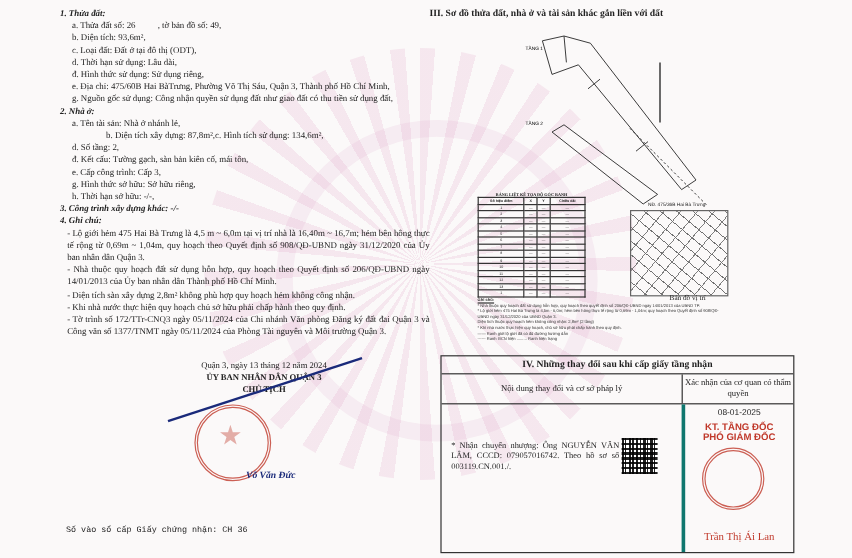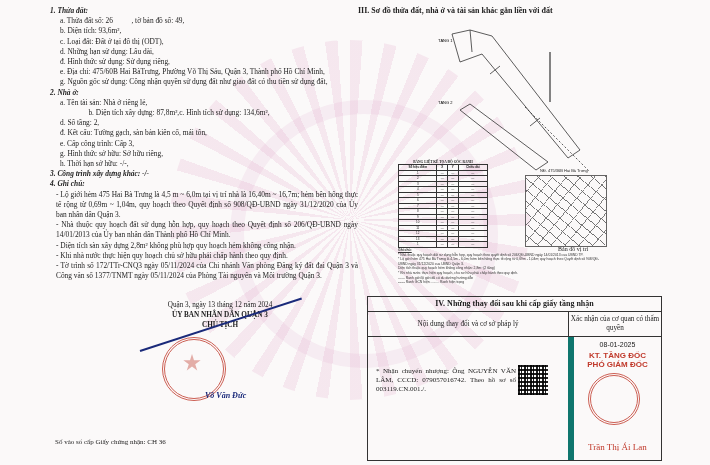--- a/index.html
+++ b/index.html
@@ -14,38 +14,38 @@
   .sub{font-weight:bold;font-style:italic;margin-left:10px;}
   .item{margin-left:20px;}
   .note{margin-left:16px;text-align:justify;}
   .row2{display:flex;justify-content:center;margin-left:20px;padding-right:60px;}
   .sign{position:absolute;left:120px;top:300px;width:200px;text-align:center;font-size:7.2px;line-height:10px;}
   .sign .org{font-weight:bold;}
   .seal{position:absolute;left:162px;top:337px;width:58px;height:58px;border-radius:50%;border:3px double #c0392b;opacity:.8;}
   .seal:after{content:"";position:absolute;left:18px;top:14px;width:18px;height:18px;background:#c0392b;opacity:.5;clip-path:polygon(50% 0,61% 35%,98% 35%,68% 57%,79% 91%,50% 70%,21% 91%,32% 57%,2% 35%,39% 35%);}
   .sig{position:absolute;left:140px;top:350px;width:170px;height:2px;background:#1a2a7a;transform:rotate(-18deg);transform-origin:left;}
   .signame{position:absolute;left:205px;top:391px;font-size:8px;font-style:italic;color:#1a2a7a;font-weight:bold;}
-  .regno{position:absolute;left:55px;top:438px;font-size:7px;}
+  .regno{position:absolute;left:55px;top:438px;font-size:7px;font-family:Liberation Mono, monospace;}
   .diagram{position:absolute;left:430px;top:22px;width:200px;height:150px;}
   .coordtbl{position:absolute;left:398px;top:160px;width:90px;}
   .coordtbl .t{font-size:3.5px;text-align:center;font-weight:bold;}
   .coordtbl table{border-collapse:collapse;width:100%;font-size:3px;font-family:"Liberation Sans",sans-serif;}
   .coordtbl td,.coordtbl th{border:0.6px solid #333;padding:0 1px;text-align:center;height:4.5px;}
   .mapbox{position:absolute;left:525px;top:175px;width:80px;height:70px;border:1px solid #333;background:
      repeating-linear-gradient(40deg,transparent 0 8px,#444 8px 8.7px),repeating-linear-gradient(-50deg,transparent 0 10px,#555 10px 10.7px);opacity:.75;}
   .maptitle{position:absolute;left:540px;top:168px;font-size:4px;font-family:"Liberation Sans",sans-serif;}
   .mapcap{position:absolute;left:558px;top:246px;font-size:6px;}
   .smallnotes{position:absolute;left:398px;top:248px;width:210px;font-size:3.4px;line-height:4.6px;font-family:"Liberation Sans",sans-serif;color:#333;}
   .changes{position:absolute;left:367px;top:296px;width:293px;height:163px;border:1px solid #333;font-size:7.2px;}
   .changes .hd{height:14px;border-bottom:1px solid #333;text-align:center;font-weight:bold;font-size:8px;line-height:14px;}
   .changes .cols{display:flex;height:24px;border-bottom:1px solid #333;}
   .changes .c1{width:200px;border-right:1px solid #333;display:flex;align-items:center;justify-content:center;}
   .changes .c2{flex:1;display:flex;align-items:center;justify-content:center;text-align:center;line-height:9px;}
   .changes .body{display:flex;height:123px;}
-  .changes .b1{width:200px;border-right:6px solid #0f766e;position:relative;}
+  .changes .b1{width:200px;border-right:3px solid #0f766e;position:relative;}
   .changes .b2{flex:1;position:relative;text-align:center;}
   .ctext{position:absolute;left:8px;top:30px;width:140px;text-align:justify;line-height:9px;font-size:7px;}
   .qr{position:absolute;left:150px;top:28px;width:30px;height:30px;background:
      repeating-linear-gradient(90deg,#222 0 2px,#fff 2px 3px,#222 3px 4px,#fff 4px 6px),
      repeating-linear-gradient(0deg,#222 0 2px,#fff 2px 4px);background-blend-mode:multiply;}
   .date{position:absolute;top:4px;left:0;right:0;font-size:7px;font-family:"Liberation Sans",sans-serif;}
   .kt{position:absolute;top:14px;left:0;right:0;color:#c0392b;font-weight:bold;font-size:8px;font-family:"Liberation Sans",sans-serif;line-height:9px;}
   .seal2{position:absolute;left:14px;top:36px;width:46px;height:46px;border-radius:50%;border:3px double #c0392b;opacity:.8;}
   .officer{position:absolute;bottom:8px;left:0;right:0;color:#c0392b;font-size:9px;}
 </style>
@@ -53,26 +53,26 @@
 <body>
 
 <div class="wm"></div>
 <div class="wm2"></div>
 
 <div class="left">
   <div class="sub">1. Thửa đất:</div>
   <div class="item" style="white-space:pre">a. Thửa đất số: 26          , tờ bản đồ số: 49,</div>
   <div class="item">b. Diện tích: 93,6m²,</div>
   <div class="item">c. Loại đất: Đất ở tại đô thị (ODT),</div>
-  <div class="item">d. Những hạn sử dụng: Lâu dài,</div>
+  <div class="item">d. Thời hạn sử dụng: Lâu dài,</div>
   <div class="item">đ. Hình thức sử dụng: Sử dụng riêng,</div>
   <div class="item">e. Địa chỉ: 475/60B Hai BàTrưng, Phường Võ Thị Sáu, Quận 3, Thành phố Hồ Chí Minh,</div>
   <div class="item">g. Nguồn gốc sử dụng: Công nhận quyền sử dụng đất như giao đất có thu tiền sử dụng đất,</div>
   <div class="sub">2. Nhà ở:</div>
-  <div class="item">a. Tên tài sản: Nhà ở riêng lẻ,</div>
+  <div class="item">a. Tên tài sản: Nhà ở nhánh lẻ,</div>
   <div class="row2" style="margin-left:20px">
     <span>b. Diện tích xây dựng: 87,8m²,</span>
     <span>c. Hình tích sử dụng: 134,6m²,</span>
   </div>
   <div class="item">d. Số tầng: 2,</div>
   <div class="item">đ. Kết cấu: Tường gạch, sàn bản kiên cố, mái tôn,</div>
   <div class="item">e. Cấp công trình: Cấp 3,</div>
   <div class="item">g. Hình thức sở hữu: Sở hữu riêng,</div>
   <div class="item">h. Thời hạn sở hữu: -/-,</div>
   <div class="sub">3. Công trình xây dựng khác: -/-</div>

